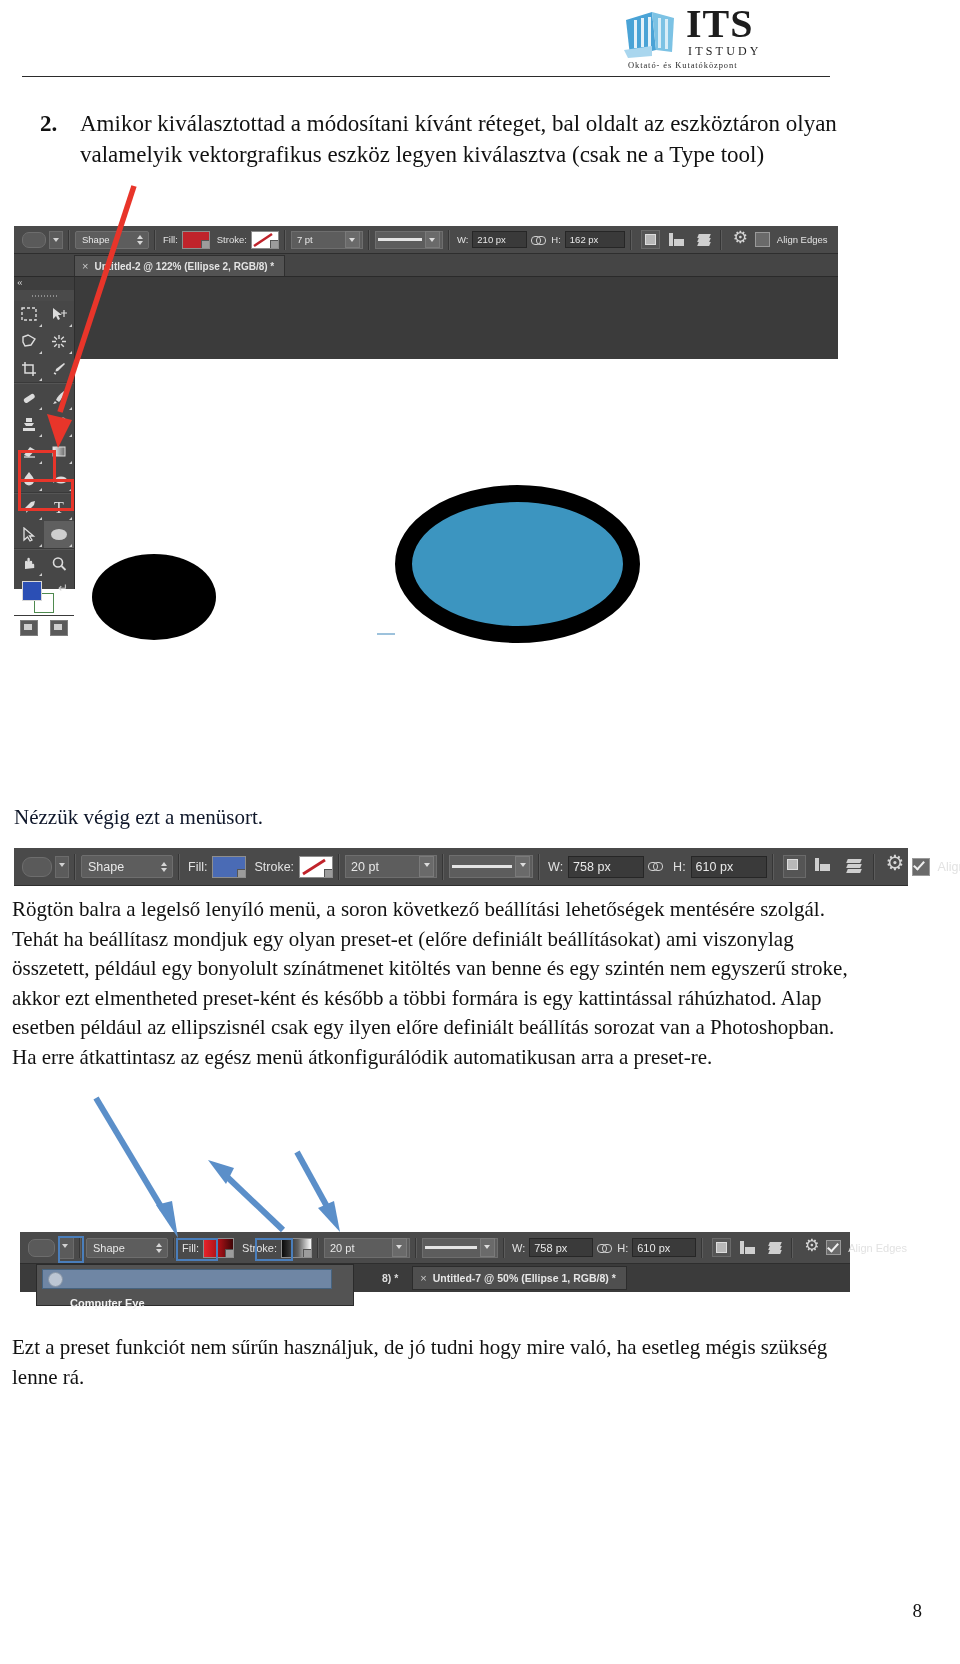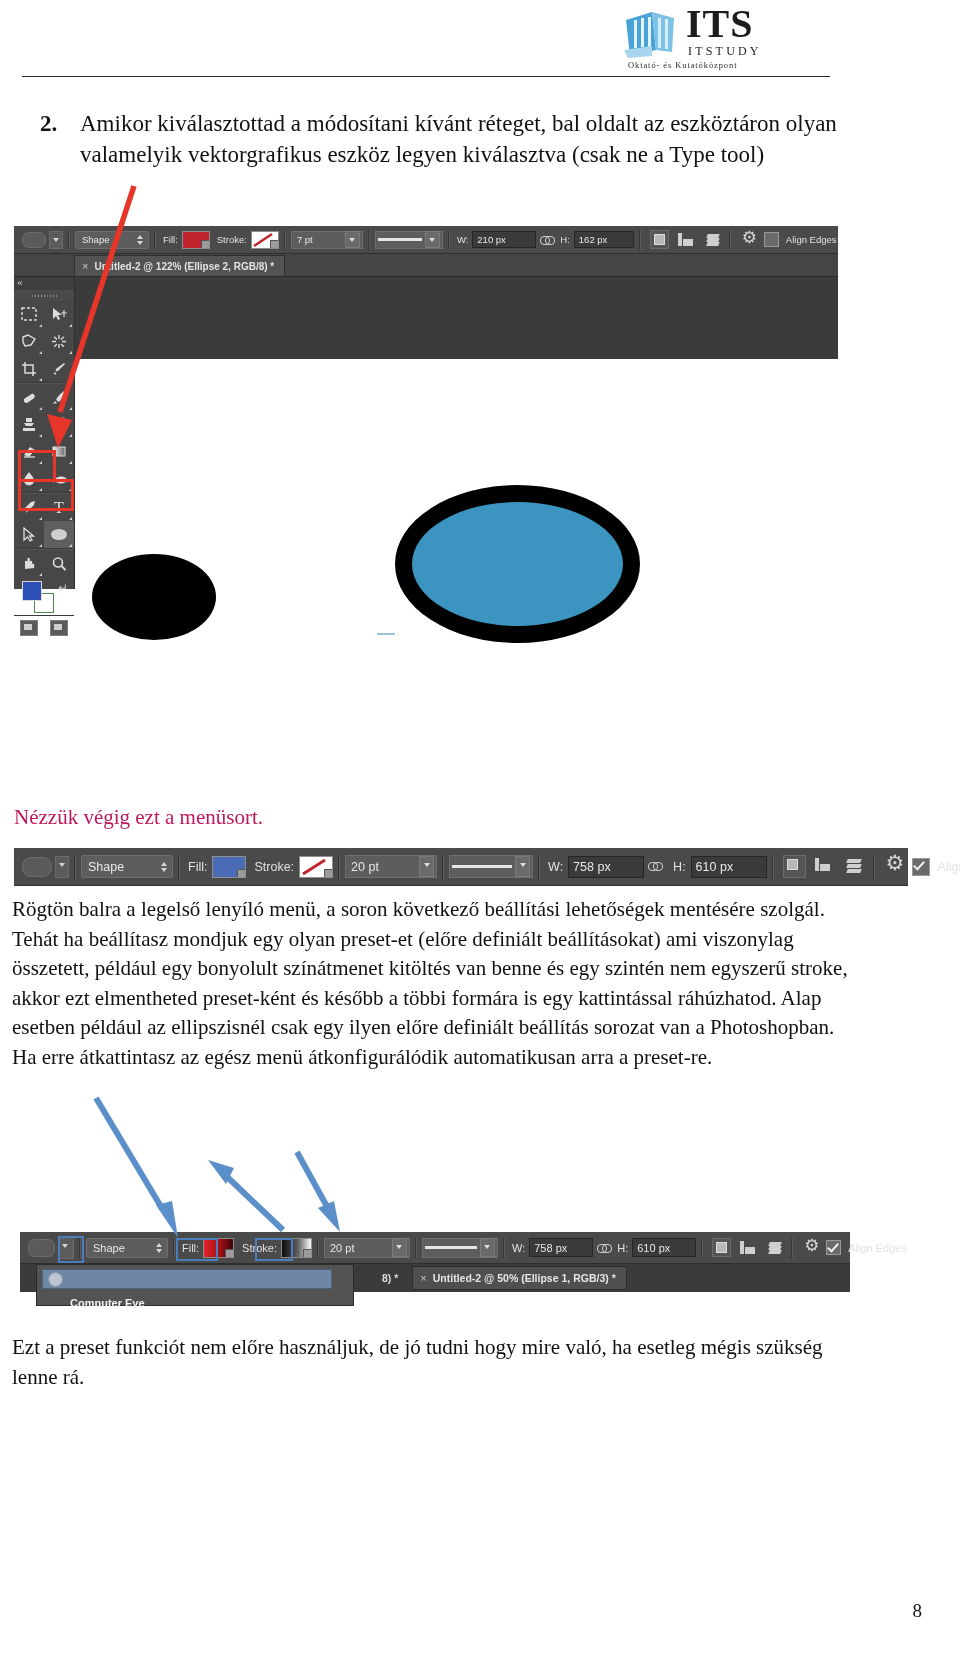--- a/index.html
+++ b/index.html
@@ -525,21 +525,21 @@
     border: 3px solid #e8352a;
     z-index: 15;
     box-sizing: border-box;
   }
 
   
   #mid-line {
     position: absolute;
     left: 14px; top: 805px;
     font-size: 21px;
-    color: #be185d;
+    color: #0f172a;
   }
 
   
   #ps-shot-2 {
     position: absolute;
     left: 14px; top: 848px;
     width: 894px; height: 38px;
   }
   #ps-shot-2 .ps-optionsbar {
     height: 38px;
@@ -745,21 +745,21 @@
       <span>7 pt</span>
       <span class="combo-arrow"></span>
     </div>
     <div class="ps-sep"></div>
     <div class="stroke-style-combo" style="width:68px">
       <span class="stroke-line"></span>
       <span class="combo-arrow"></span>
     </div>
     <div class="ps-sep"></div>
     <span class="ps-label">W:</span>
-    <div class="ps-field" style="width:64px">210 px</div>
+    <div class="ps-field" style="width:55px">210 px</div>
     <span class="link-icon"></span>
     <span class="ps-label">H:</span>
     <div class="ps-field" style="width:60px">162 px</div>
     <div class="ps-sep"></div>
     <div class="path-op-btn filledsq"></div>
     <div class="align-icon"></div>
     <div class="arrange-icon">
       <span class="lay" style="top:2px"></span>
         <span class="lay" style="top:6px"></span>
         <span class="lay" style="top:10px"></span>
@@ -1060,24 +1060,24 @@
         <span class="preset-name">Computer Eye</span>
       </div>
     </div>
     <div class="ps3-gearcol">
       <div class="gear-icon" style="position:absolute;left:6px;top:4px"></div>
     </div>
     <div class="ps3-tabstrip">
       <span class="ps3-tab-partial">8) *</span>
       <div class="ps3-tab">
         <span class="tab-x">×</span>
-        <span>Untitled-2 @ 50% (Ellipse 1, RGB/3) *</span>
+        <span>Untitled-7 @ 50% (Ellipse 1, RGB/8) *</span>
       </div>
     </div>
   </div>
 </div>
 
 <div class="blue-hl" style="left:58px; top:1236px; width:26px; height:27px;"></div>
 <div class="blue-hl" style="left:176px; top:1238px; width:42px; height:23px;"></div>
 <div class="blue-hl" style="left:255px; top:1238px; width:38px; height:23px;"></div>
 
-<div id="footer-para">Ezt a preset funkciót nem előre használjuk, de jó tudni hogy mire való, ha esetleg mégis szükség lenne rá.</div>
+<div id="footer-para">Ezt a preset funkciót nem sűrűn használjuk, de jó tudni hogy mire való, ha esetleg mégis szükség lenne rá.</div>
 <div id="page-number">8</div>
 
 </body></html>

